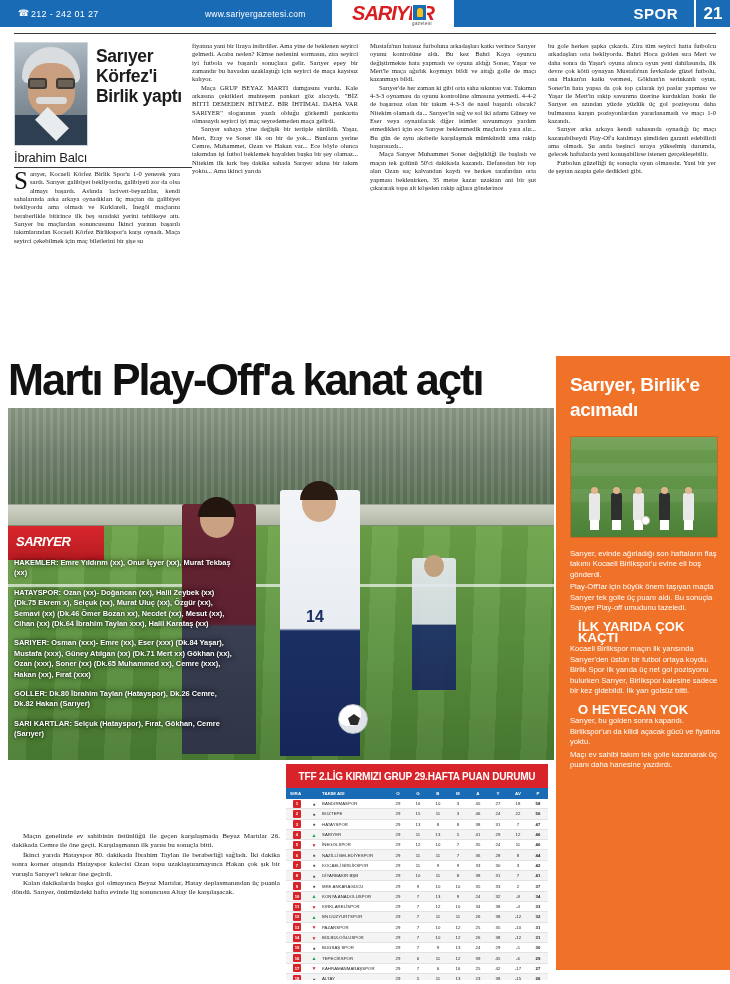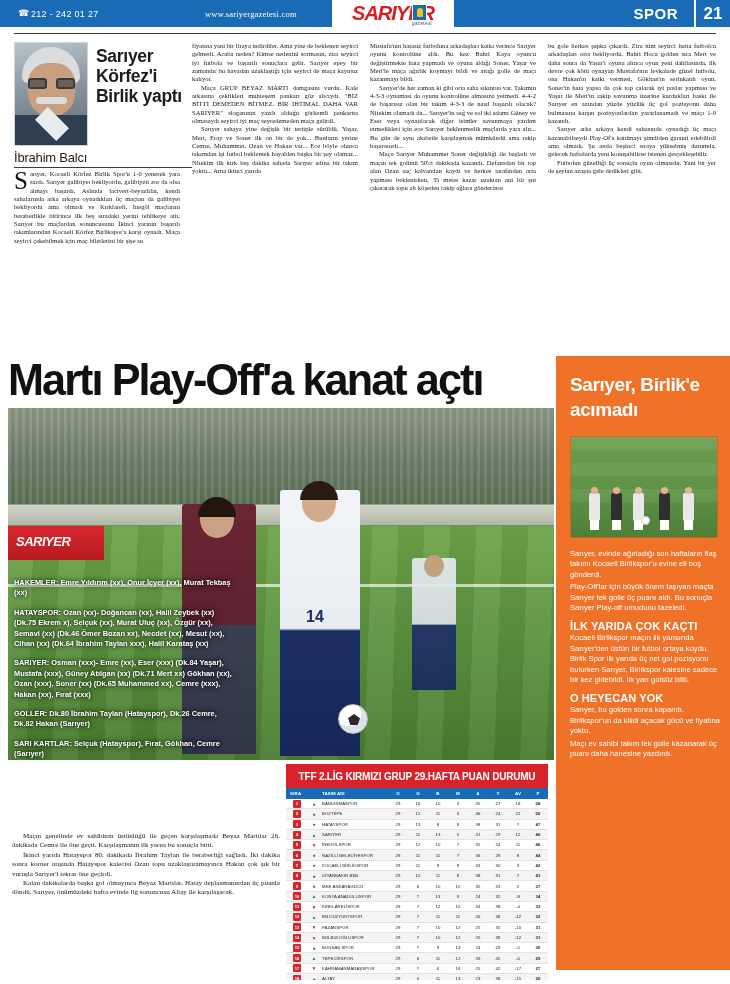--- a/index.html
+++ b/index.html
@@ -26,21 +26,20 @@
     color: #ffffff; font-size: 9px; letter-spacing: .3px;
     margin-left: 18px; display: flex; align-items: center; gap: 4px;
   }
   .phone-glyph {
     display: inline-block; width: 9px; height: 9px; color:#fff;
     font-size: 9px; line-height: 9px;
   }
   .mh-web {
     position: absolute; left: 205px; color: #ffffff; font-size: 8.5px;
     letter-spacing: .2px;
-    font-family: Liberation Serif, serif;
   }
   .mh-logo {
     position: absolute; left: 332px; top: 0; width: 122px; height: 27px;
     background: #ffffff; display: flex; align-items: center; justify-content: center;
     overflow: hidden;
   }
   .logo-wrap { position: relative; display: inline-block; }
   .logo-text {
     font-family: "Liberation Sans", sans-serif;
     font-weight: bold; font-style: italic; font-size: 20px;
@@ -190,22 +189,22 @@
   .sb-photo .ball {
     position: absolute; left: 70px; bottom: 12px; width: 9px; height: 9px;
     background: #ffffff; border-radius: 50%; border: 1px solid #cfcfcf;
   }
   .sb-body {
     font-family: "Liberation Sans", sans-serif;
     font-size: 7.6px; line-height: 10.4px; color: #ffffff;
   }
   .sb-body p { margin: 0 0 2px 0; }
   .sb-sub {
-    font-weight: bold; font-size: 11px; line-height: 11px;
-    margin: 8px 0 1px 0; letter-spacing: .1px;
+    font-weight: bold; font-size: 13px; line-height: 11px;
+    margin: 8px 0 1px 8px; letter-spacing: .1px;
   }
 
   
   .mainphoto {
     position: absolute; left: 8px; top: 408px; width: 546px; height: 352px;
     overflow: hidden;
     background: linear-gradient(180deg,#7c8f6a 0%, #6e9a4c 16%, #63923f 46%, #4e7e33 100%);
   }
   .mp-crowd {
     position: absolute; left: 0; top: 0; width: 100%; height: 96px;
@@ -287,21 +286,20 @@
     font-size: 13px; font-style: italic; letter-spacing: -.5px;
   }
 
   
   .matchinfo {
     position: absolute; left: 14px; top: 558px; width: 220px;
     font-family: "Liberation Sans", sans-serif;
     font-size: 7.4px; line-height: 10.4px;
     color: #ffffff; font-weight: bold;
     text-shadow: 0 0 3px rgba(0,0,0,.85), 0 0 6px rgba(0,0,0,.6);
-    margin-top: 20px;
   }
   .matchinfo p { margin: 0 0 9px 0; }
 
   
   .botart {
     position: absolute; left: 12px; top: 832px; width: 268px; height: 146px;
     font-family: "Liberation Serif", serif;
     font-size: 7.1px; line-height: 9.4px; color: #1a1a1a;
     text-align: justify; overflow: hidden;
   }

